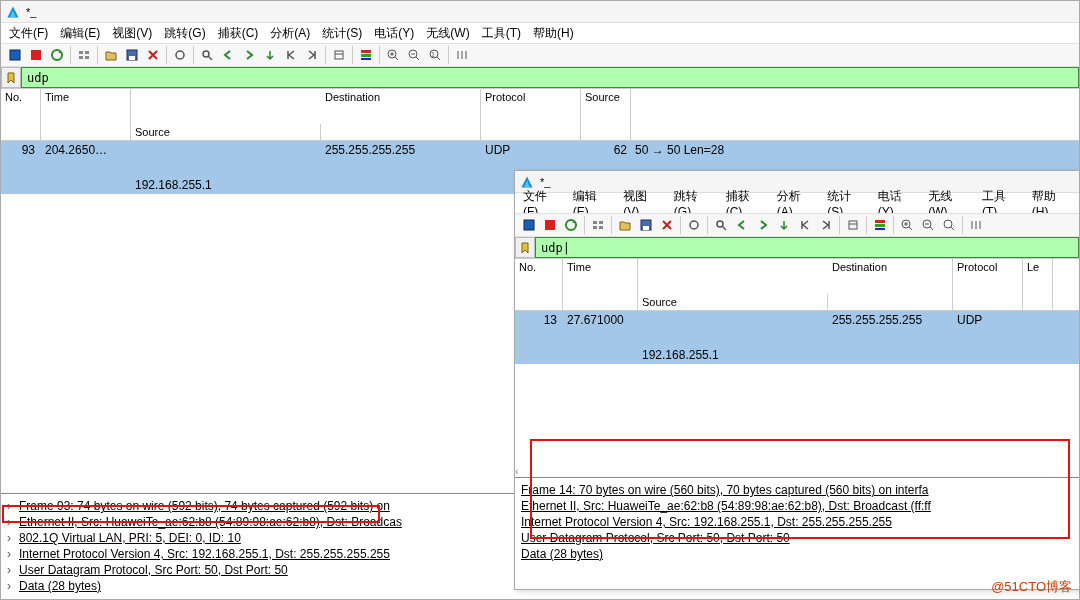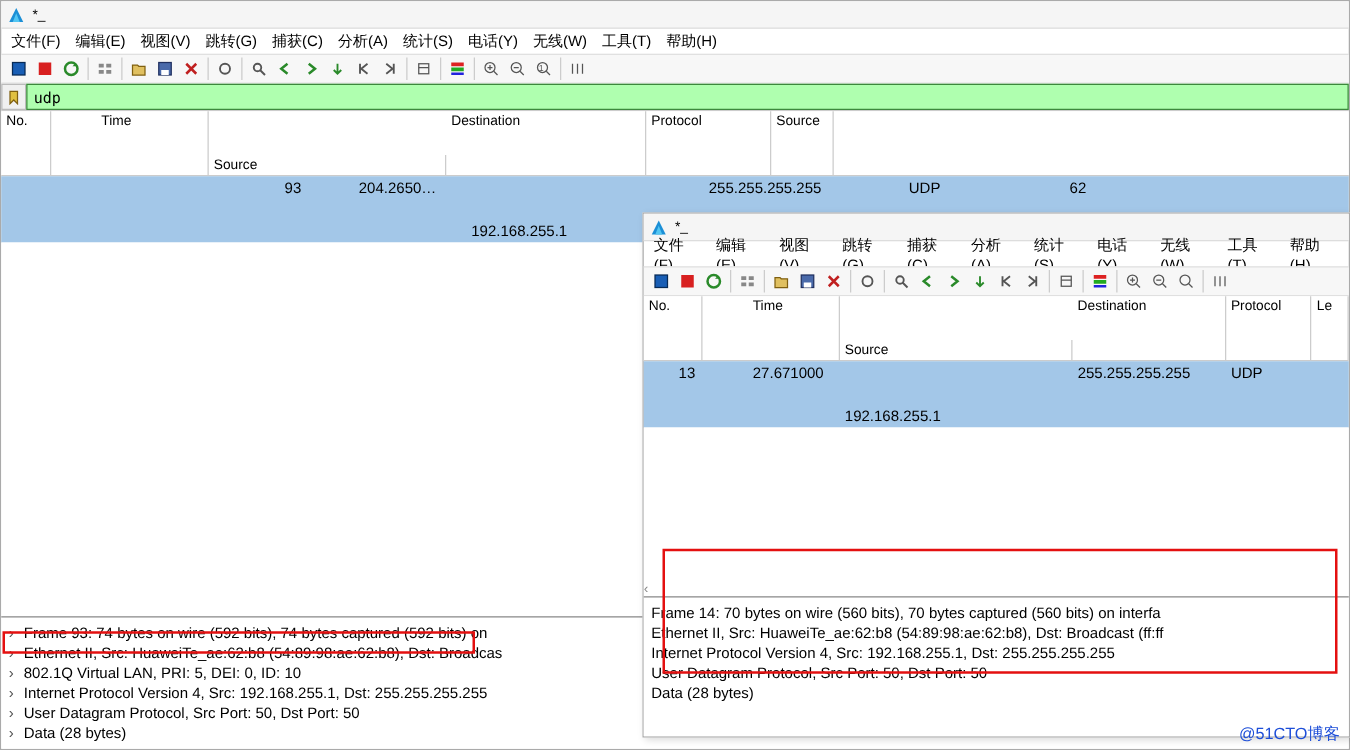--- a/index.html
+++ b/index.html
@@ -19,51 +19,51 @@
 .toolbar .tb { width: 20px; height: 20px; display: flex; align-items: center; justify-content: center; font-size: 12px; cursor: pointer; border: 1px solid transparent; }
 .toolbar .sep { width: 1px; height: 18px; background: #ccc; margin: 0 2px; }
 
 .filterbar { height: 22px; display: flex; align-items: stretch; border-bottom: 1px solid #ccc; }
 .filterbar .bookmark { width: 20px; background: #f0f0f0; border: 1px solid #bbb; display: flex; align-items: center; justify-content: center; }
 .filterbar input { flex: 1; background: #afffaf; border: 1px solid #3c883c; padding: 0 5px; font-family: monospace; font-size: 12px; }
 
 .packet-list { flex: 0 0 auto; display: flex; flex-direction: column; font-family: monospace; font-size: 12px; }
 .packet-header { display: flex; background: #fff; border-bottom: 1px solid #ccc; }
 .packet-header .col { padding: 2px 4px; border-right: 1px solid #ccc; font-family: Arial, sans-serif; font-size: 11px; }
-.packet-row { display: flex; justify-content: center; }
+.packet-row { display: flex; }
 .packet-row .col { padding: 2px 4px; white-space: pre; overflow: hidden; }
 .packet-row.sel { background: #a3c7e8; }
 
 .c-no { width: 40px; text-align: left; }
-.c-time { width: 90px; margin-left: 36px; }
+.c-time { width: 90px; }
 .c-src { width: 190px; margin-top: 35px; }
 .c-dst { width: 160px; }
 .c-proto { width: 100px; }
 .c-len { width: 50px; }
 .c-info { flex: 1; }
 
 
 .win2 .c-no { width: 48px; }
 .win2 .c-time { width: 75px; }
 .win2 .c-src { width: 190px; }
 .win2 .c-dst { width: 125px; }
 .win2 .c-proto { width: 70px; }
 .win2 .c-len { width: 30px; }
 
 .spacer { flex: 1; background: #fff; }
 
-.details { border-top: 1px solid #888; padding: 4px 6px; font-family: monospace; font-size: 12px; line-height: 16px; background: #fff; position: relative; }
+.details { border-top: 1px solid #888; padding: 4px 6px; font-family: monospace; font-size: 12px; line-height: 16px; background: #fff; position: relative; text-decoration: underline; }
 .details .line { white-space: pre; position: relative; }
 .details .chev { display: inline-block; width: 12px; color: #555; }
 
 .redbox1 { position: absolute; border: 2px solid #e41010; pointer-events: none; }
 .redbox1a { left: 2px; top: 505px; width: 378px; height: 18px; z-index: 5; }
 .redbox2a { left: 530px; top: 439px; width: 540px; height: 100px; z-index: 20; }
 
-.watermark { position: absolute; right: 8px; bottom: 4px; color: #1d4ed8; font-size: 13px; z-index: 30; }
+.watermark { position: absolute; right: 8px; bottom: 4px; color: #c2410c; font-size: 13px; z-index: 30; }
 
 </style>
 </head>
 <body>
 
 <div class="window win1">
   <div class="titlebar">
     <span class="logo">
       <svg viewBox="0 0 20 20">
           <path d="M2 18 L10 2 L18 18 Z" fill="#1b8fd6"></path>
@@ -230,20 +230,21 @@
       <div class="col c-proto">Protocol</div>
       <div class="col c-len">Source</div>
     </div>
     <div class="packet-row sel">
       <div class="col c-no" style="text-align:right;padding-right:6px">93</div>
       <div class="col c-time">204.2650…</div>
       <div class="col c-src">192.168.255.1</div>
       <div class="col c-dst">255.255.255.255</div>
       <div class="col c-proto">UDP</div>
       <div class="col c-len" style="text-align:right">62</div>
+      <div class="col c-info">50 → 50 Len=28</div>
     </div>
   </div>
   <div class="spacer"></div>
   <div class="details" style="height:106px;">
     <div class="line"><span class="chev">›</span><span>Frame 93: 74 bytes on wire (592 bits), 74 bytes captured (592 bits) on</span></div>
     <div class="line"><span class="chev">›</span><span>Ethernet II, Src: HuaweiTe_ae:62:b8 (54:89:98:ae:62:b8), Dst: Broadcas</span></div>
     <div class="line"><span class="chev">›</span><span>802.1Q Virtual LAN, PRI: 5, DEI: 0, ID: 10</span></div>
     <div class="line"><span class="chev">›</span><span>Internet Protocol Version 4, Src: 192.168.255.1, Dst: 255.255.255.255</span></div>
     <div class="line"><span class="chev">›</span><span>User Datagram Protocol, Src Port: 50, Dst Port: 50</span></div>
     <div class="line"><span class="chev">›</span><span>Data (28 bytes)</span></div>
@@ -392,20 +393,28 @@
         </svg>
       </div>
     <div class="sep"></div>
     <div class="tb">
         <svg width="14" height="14">
           <line x1="3" y1="3" x2="3" y2="11" stroke="#555"></line>
           <line x1="7" y1="3" x2="7" y2="11" stroke="#555"></line>
           <line x1="11" y1="3" x2="11" y2="11" stroke="#555"></line>
         </svg>
       </div>
+  </div>
+  <div class="filterbar">
+    <div class="bookmark">
+        <svg width="12" height="12">
+          <path d="M3 1 L9 1 L9 11 L6 8 L3 11 Z" fill="#e0c040" stroke="#806010"></path>
+        </svg>
+      </div>
+    <input type="text" value="udp|" style="">
   </div>
   <div class="packet-list">
     <div class="packet-header">
       <div class="col c-no">No.</div>
       <div class="col c-time">Time</div>
       <div class="col c-src">Source</div>
       <div class="col c-dst">Destination</div>
       <div class="col c-proto">Protocol</div>
       <div class="col c-len">Le</div>
     </div>

